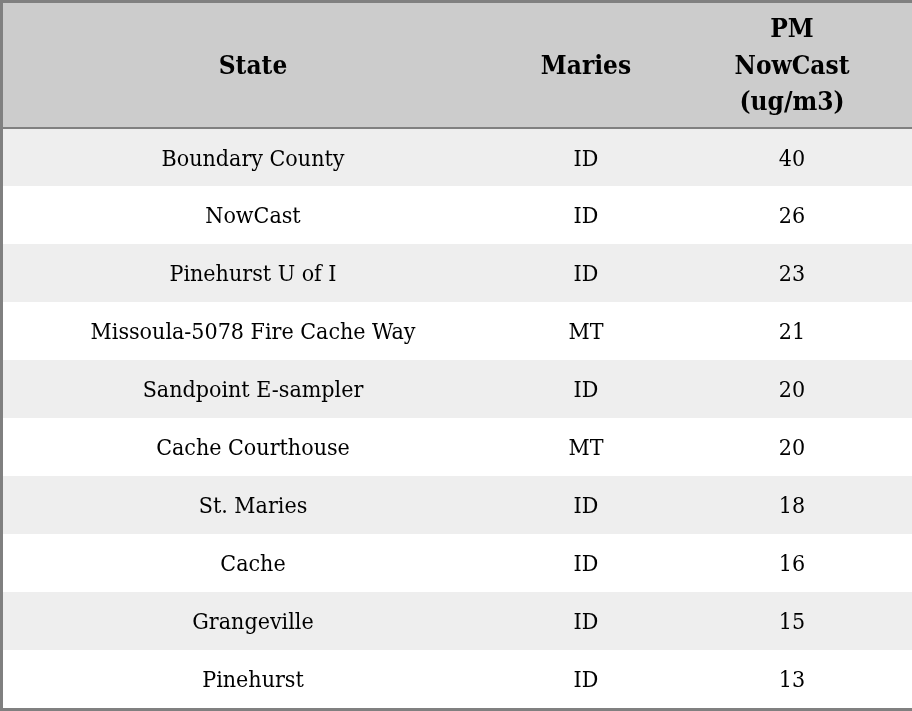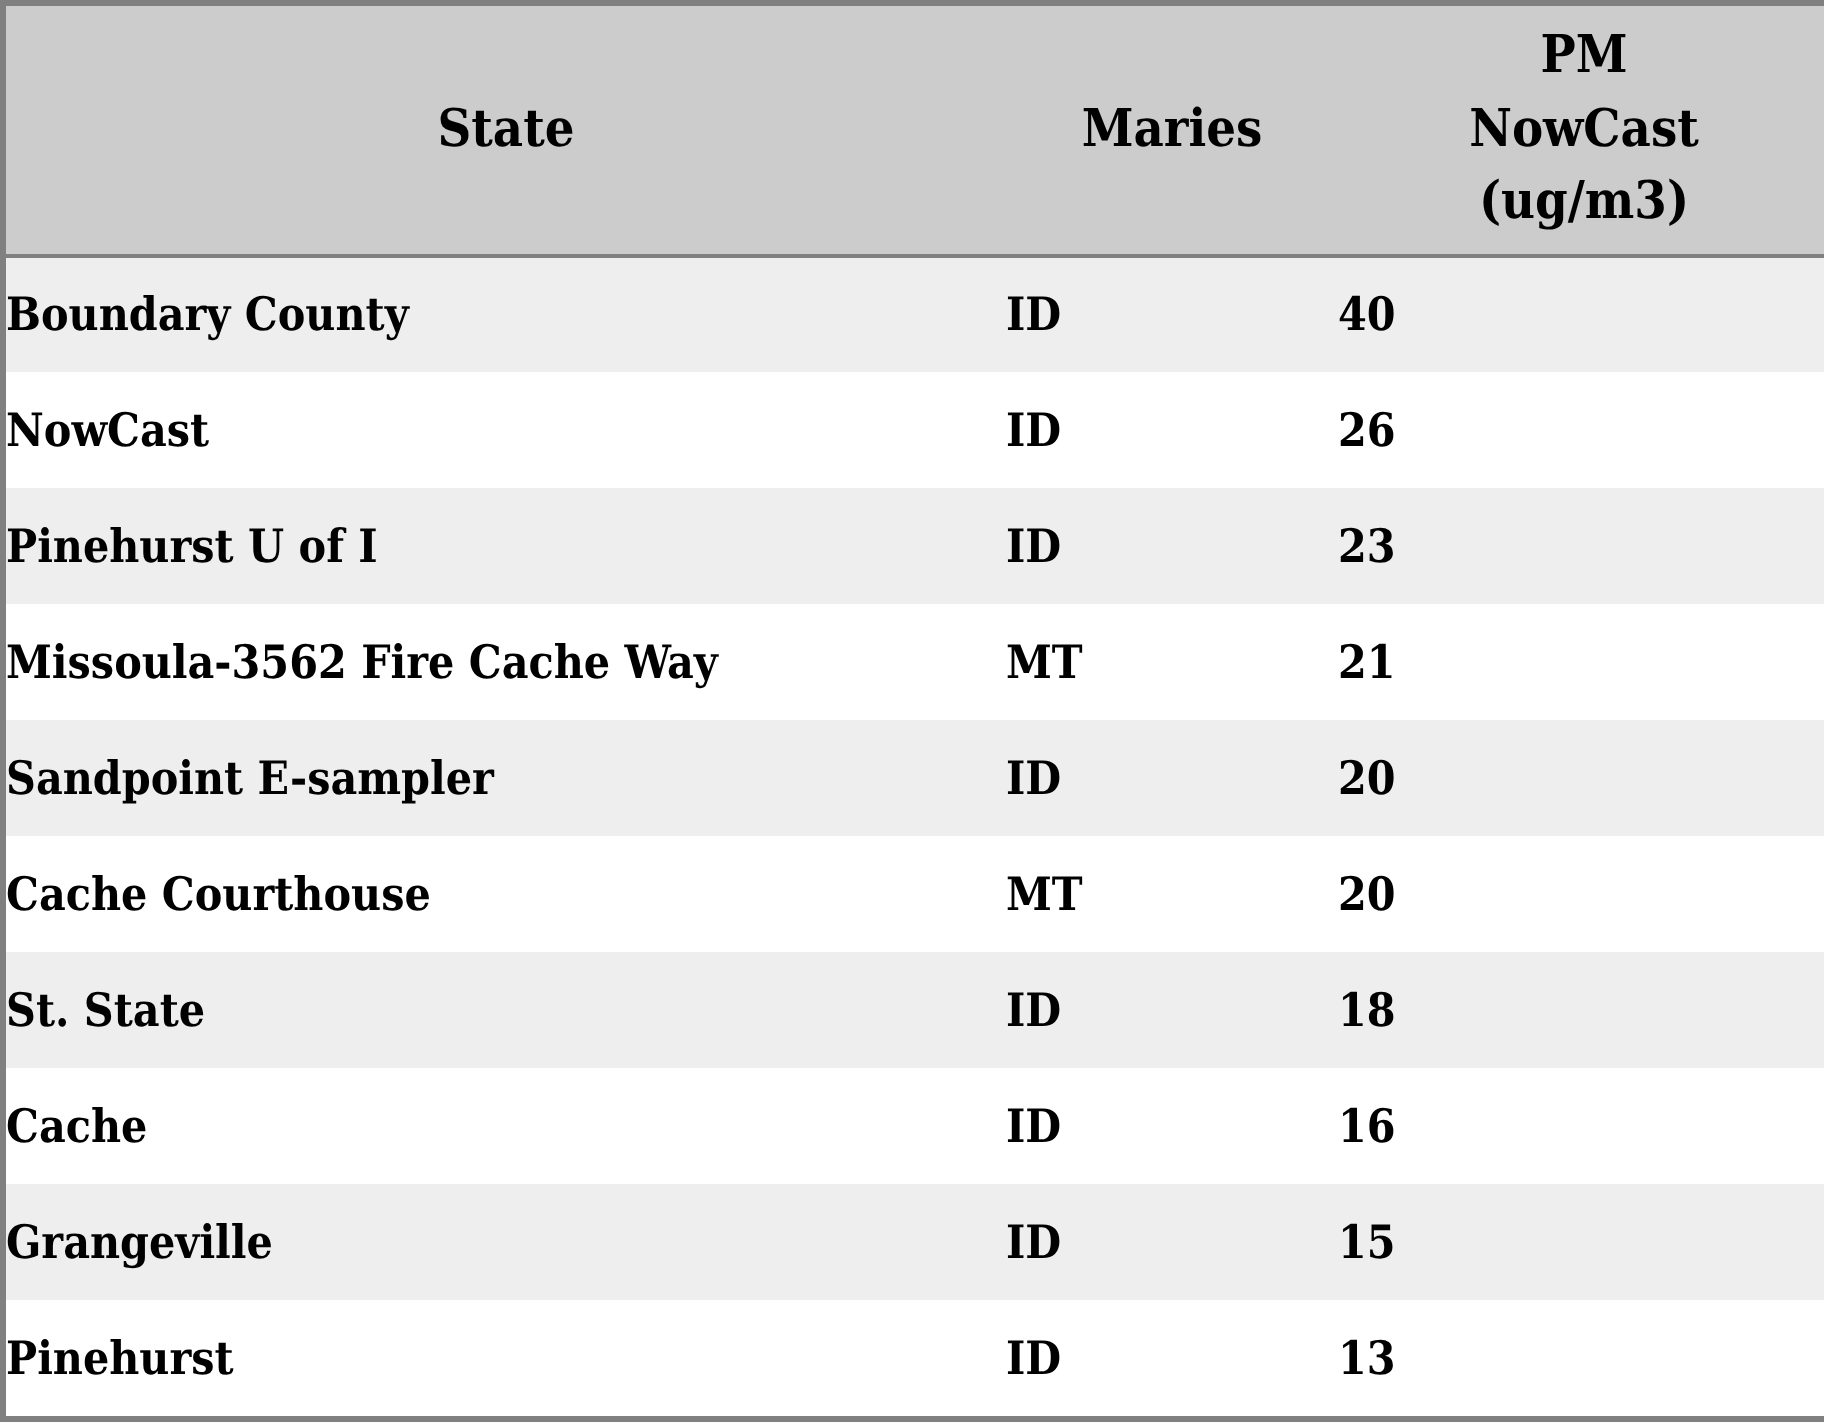--- a/index.html
+++ b/index.html
@@ -45,22 +45,22 @@
     font-size: 26px;
     line-height: 1.4;
     text-align: center;
     vertical-align: middle;
     white-space: pre-line;
     border-bottom: 2px solid var(--border-color);
     padding: 0;
   }
   tbody td {
     font-size: 23px;
-    font-weight: bold;
-    text-align: left;
+    font-weight: normal;
+    text-align: center;
     vertical-align: middle;
     padding: 0;
   }
   tbody tr { background: var(--row-bg); height: 58px; }
   tbody tr.alt { background: var(--row-alt-bg); }
 </style>
 </head>
 <body>
 
 <div class="table-wrap">
@@ -89,36 +89,36 @@
     <td>NowCast</td>
     <td>ID</td>
     <td>26</td>
   </tr>
         <tr class="alt">
     <td>Pinehurst U of I</td>
     <td>ID</td>
     <td>23</td>
   </tr>
         <tr>
-    <td>Missoula-3562 Fire Cache Way</td>
+    <td>Missoula-5078 Fire Cache Way</td>
     <td>MT</td>
     <td>21</td>
   </tr>
         <tr class="alt">
     <td>Sandpoint E-sampler</td>
     <td>ID</td>
     <td>20</td>
   </tr>
         <tr>
     <td>Cache Courthouse</td>
     <td>MT</td>
     <td>20</td>
   </tr>
         <tr class="alt">
-    <td>St. State</td>
+    <td>St. Maries</td>
     <td>ID</td>
     <td>18</td>
   </tr>
         <tr>
     <td>Cache</td>
     <td>ID</td>
     <td>16</td>
   </tr>
         <tr class="alt">
     <td>Grangeville</td>

